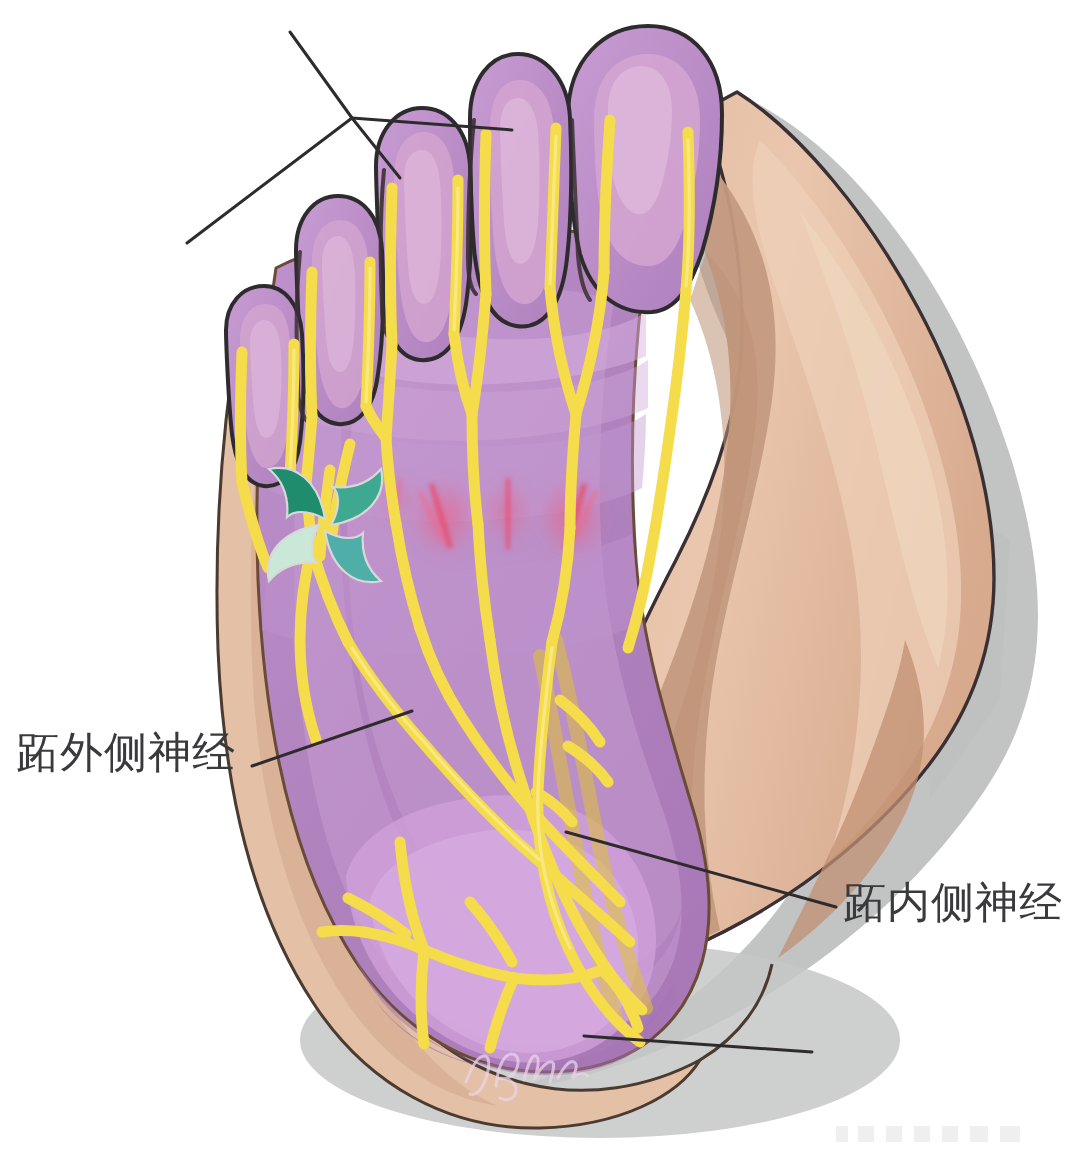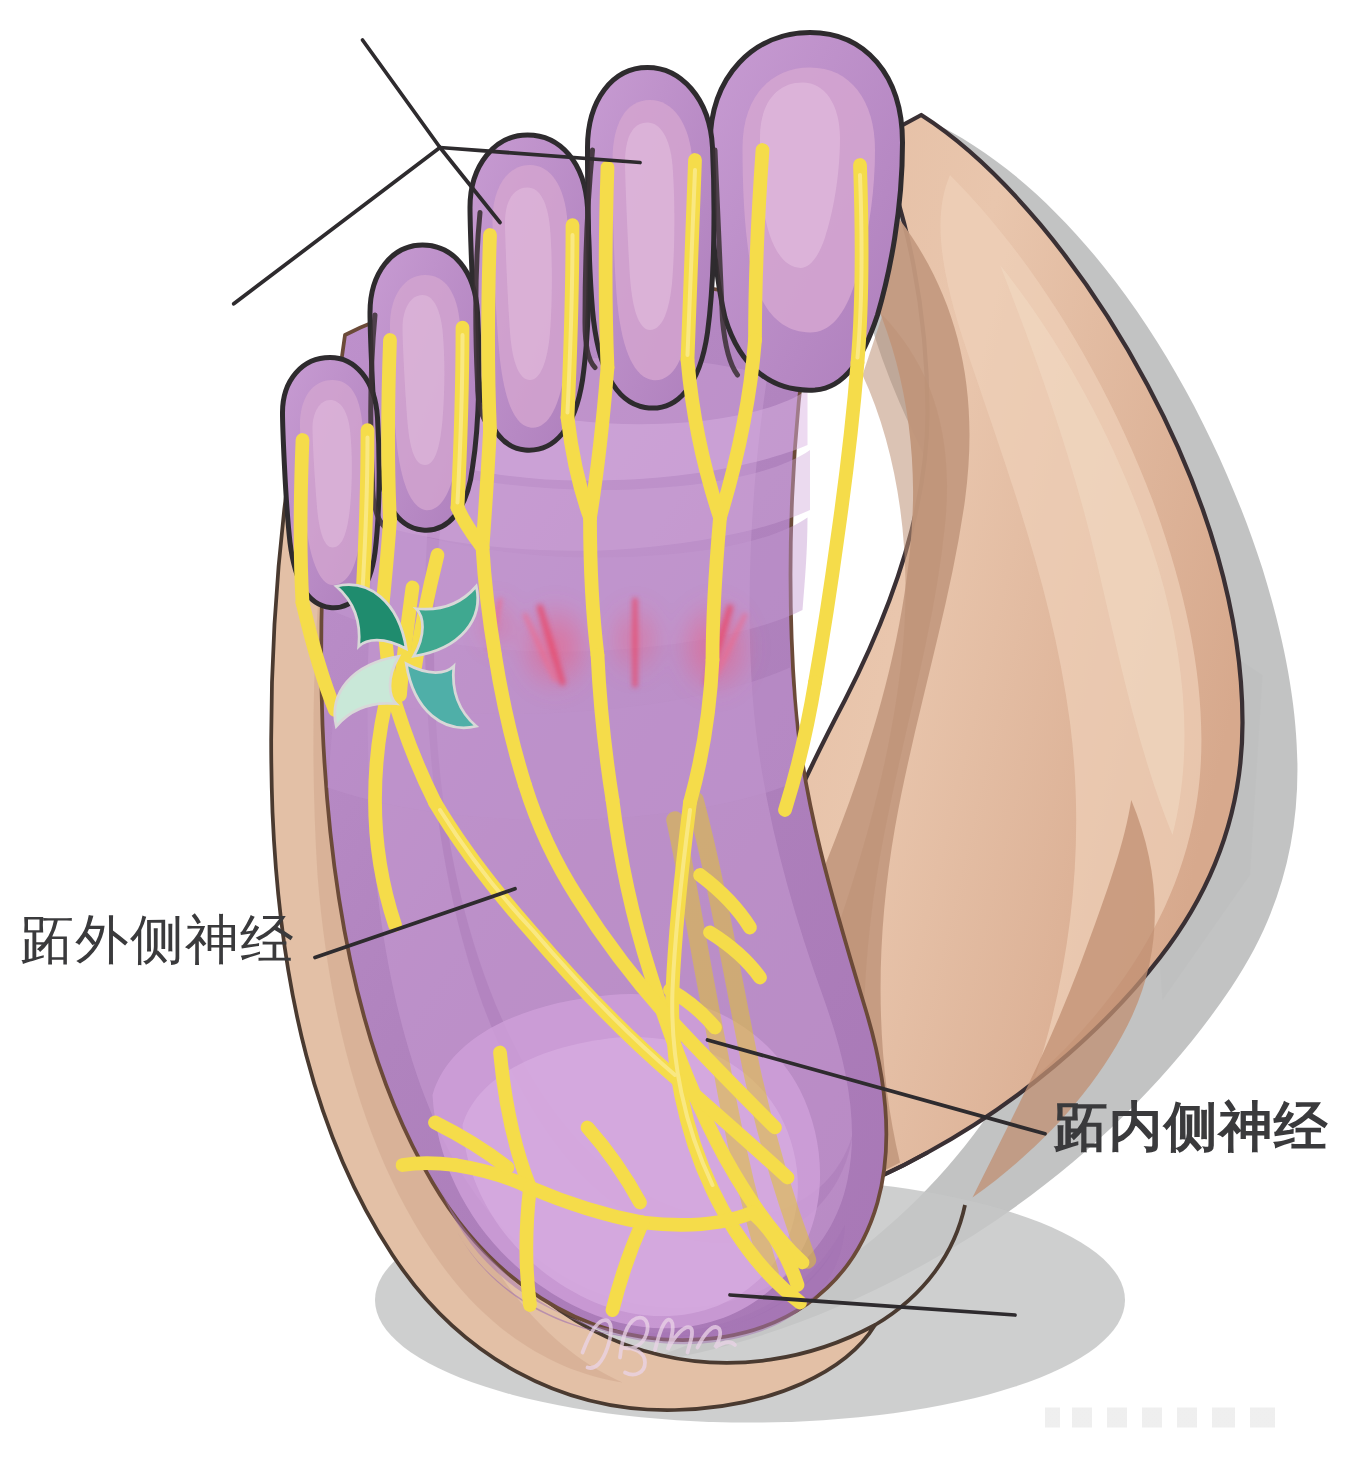--- a/index.html
+++ b/index.html
@@ -38,21 +38,20 @@
     white-space: nowrap;
     font-weight: 400;
   }
   #label-lateral {
     left: 16px;
     top: 731px;
   }
   #label-medial {
     left: 843px;
     top: 881px;
-    font-weight: bold;
   }
   .wm {
     position: absolute;
     left: 836px;
     top: 1126px;
     width: 200px;
     height: 16px;
     opacity: 0.10;
     background: linear-gradient(90deg,
       rgba(40,40,40,0.75) 0 6%, transparent 6% 11%,

